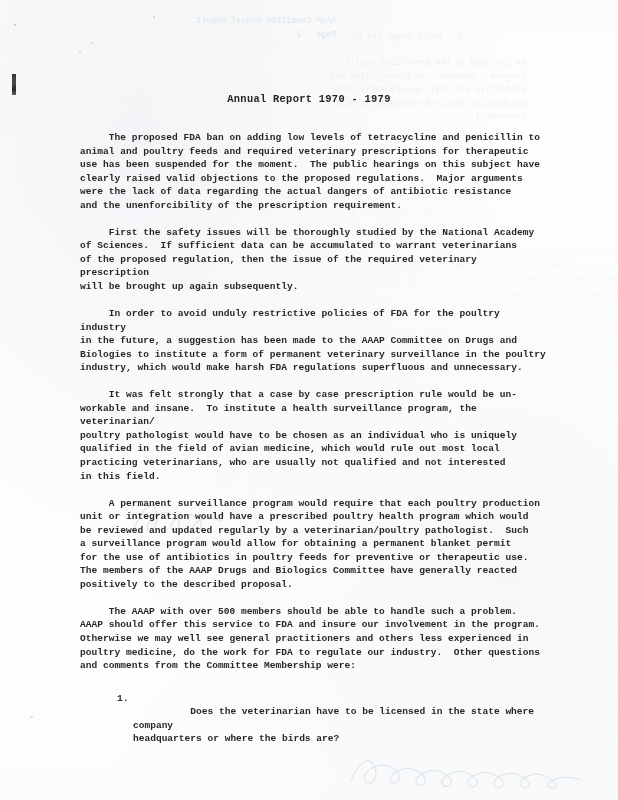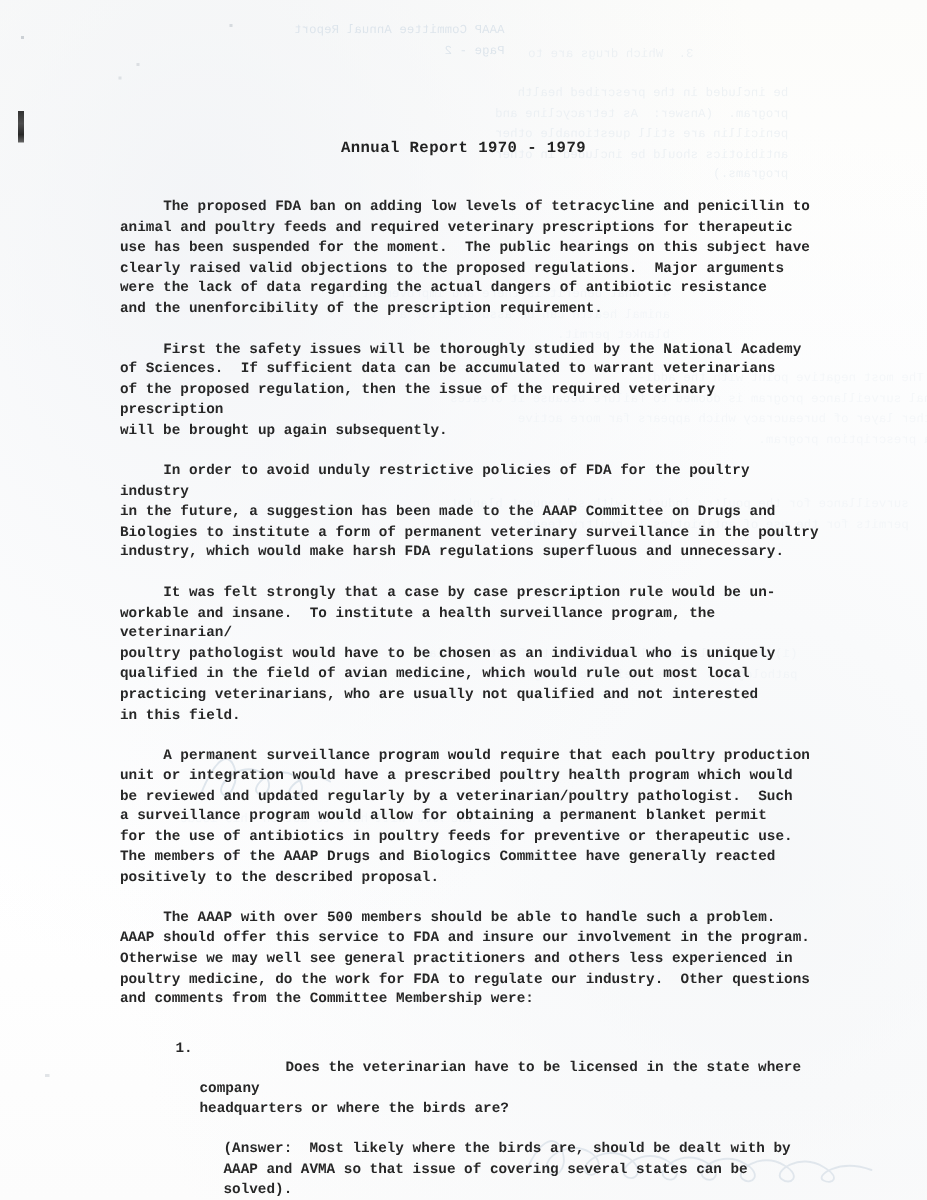--- a/index.html
+++ b/index.html
@@ -272,21 +272,19 @@
 AAAP should offer this service to FDA and insure our involvement in the program.
 Otherwise we may well see general practitioners and others less experienced in
 poultry medicine, do the work for FDA to regulate our industry.  Other questions
 and comments from the Committee Membership were:</p>
 
       <ol id="numbered-list">
 
         <li class="list-item">
           <span class="list-marker">1.</span><span>Does the veterinarian have to be licensed in the state where company
 headquarters or where the birds are?</span>
-          <span class="list-answer">(Answer:  Most likely where the birds are, should be dealt with by
-AAAP and AVMA so that issue of covering several states can be solved).</span>
         </li>
 
       </ol>
 
     </div>
   </div>
 </div>
 
 </body></html>

